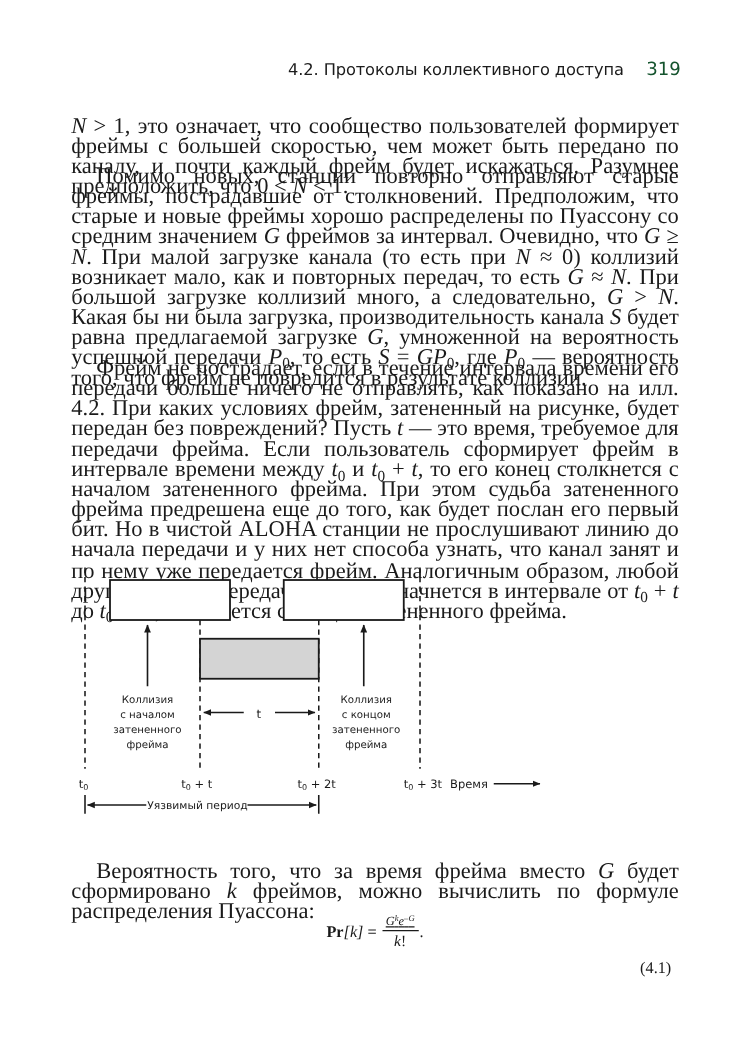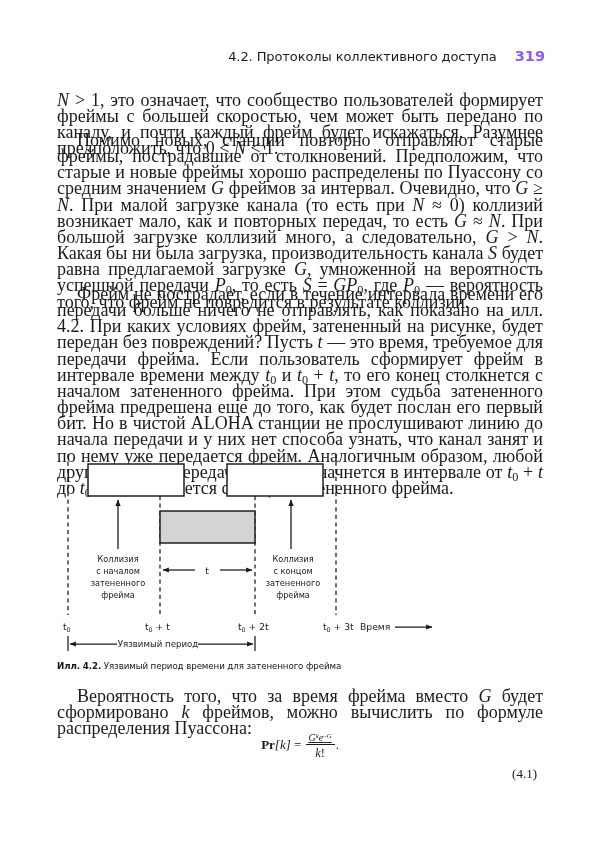--- a/index.html
+++ b/index.html
@@ -35,22 +35,22 @@
   }
   .runhead-title {
     font-family: "DejaVu Sans", sans-serif;
     font-size: 13px;
     letter-spacing: -0.1px;
     color: #1c1c1c;
   }
   .runhead-folio {
     font-family: "DejaVu Sans", sans-serif;
     font-size: 14.5px;
-    font-weight: bold;
-    color: #8b5cf6;
+    font-weight: normal;
+    color: #14532d;
     min-width: 28px;
     text-align: left;
   }
 
   
   .col {
     position: absolute;
     left: 57px;
     width: 486px;
   }
@@ -216,24 +216,20 @@
       <g>
         <line x1="11" y1="184" x2="11" y2="199" stroke="#1a1a1a" stroke-width="1.25"></line>
         <line x1="198" y1="184" x2="198" y2="199" stroke="#1a1a1a" stroke-width="1.25"></line>
         <line x1="13" y1="192" x2="60" y2="192" stroke="#1a1a1a" stroke-width="1.25" marker-start="url(#arrHead)"></line>
         <line x1="141" y1="192" x2="196" y2="192" stroke="#1a1a1a" stroke-width="1.25" marker-end="url(#arrHead)"></line>
         <text x="101" y="195" font-family="DejaVu Sans, sans-serif" font-size="8.6" fill="#1a1a1a" text-anchor="middle">Уязвимый период</text>
       </g>
     </svg>
   </div>
 
-  <div class="figcaption">
-    <span class="fc-num">Илл. 4.2.</span>
-    <span>Уязвимый период времени для затененного фрейма</span>
-  </div>
 
   <div class="col" style="top:688px;">
     <p class="bt">Вероятность того, что за время фрейма вместо <span class="it">G</span> будет сформировано <span class="it">k</span> фреймов, можно вычислить по формуле распределения Пуассона:</p>
   </div>
 
   <div class="formula-block">
     <div class="formula">
       <span class="upr">Pr</span><span class="it">[k]</span> =
       <span class="mfrac">
         <span class="num"><span class="it">G</span><sup><span class="it">k</span></sup><span class="it">e</span><sup>–<span class="it">G</span></sup></span>

